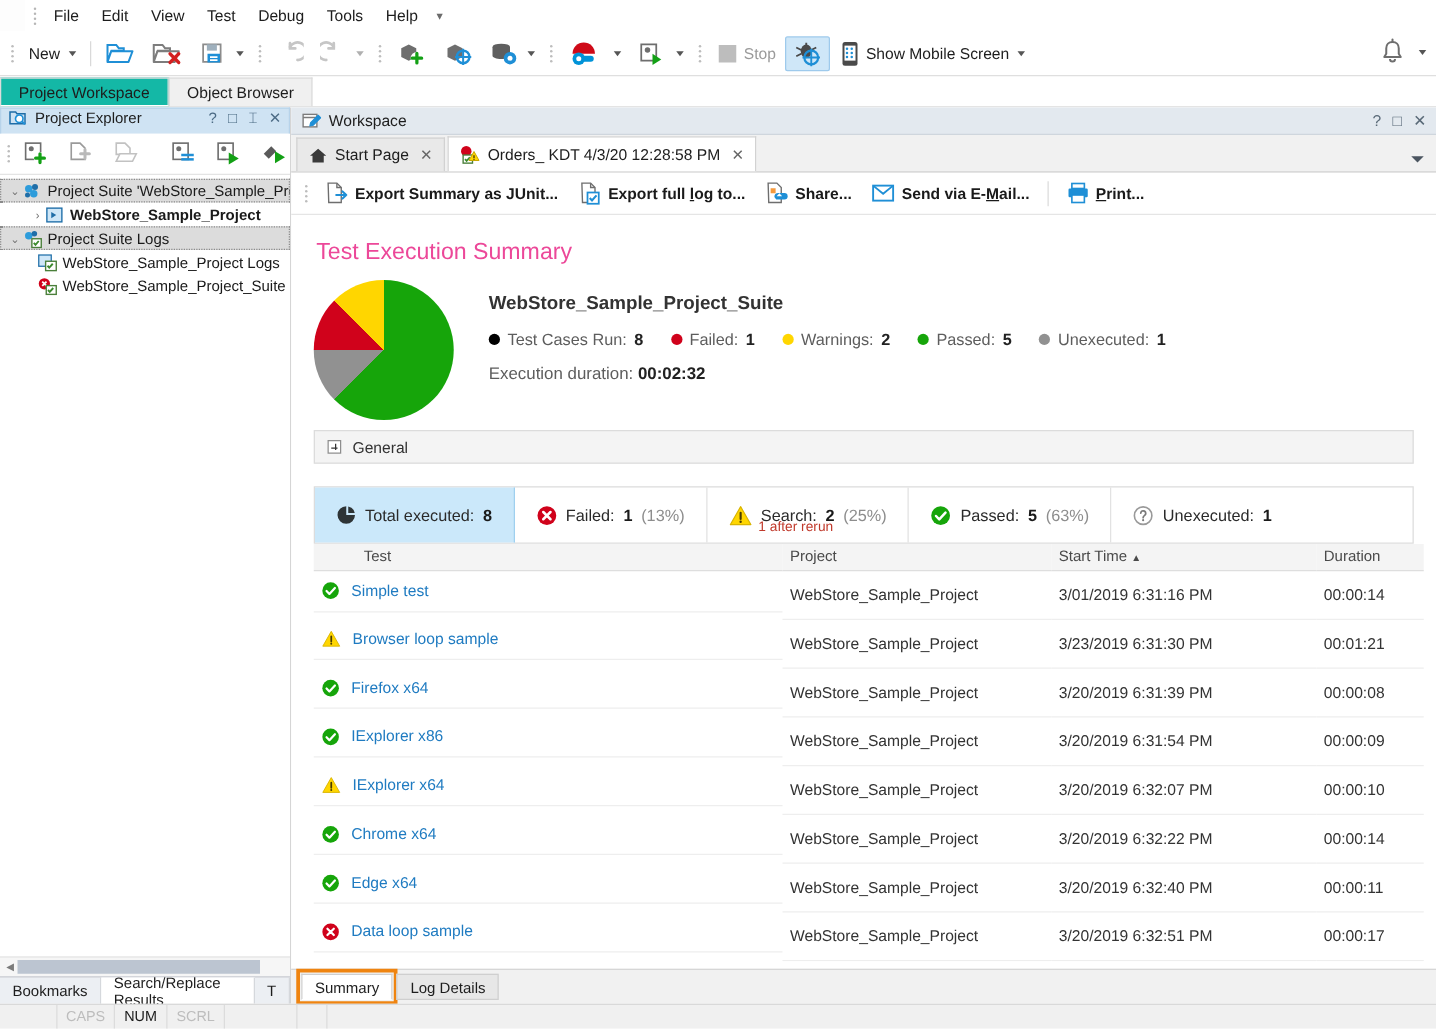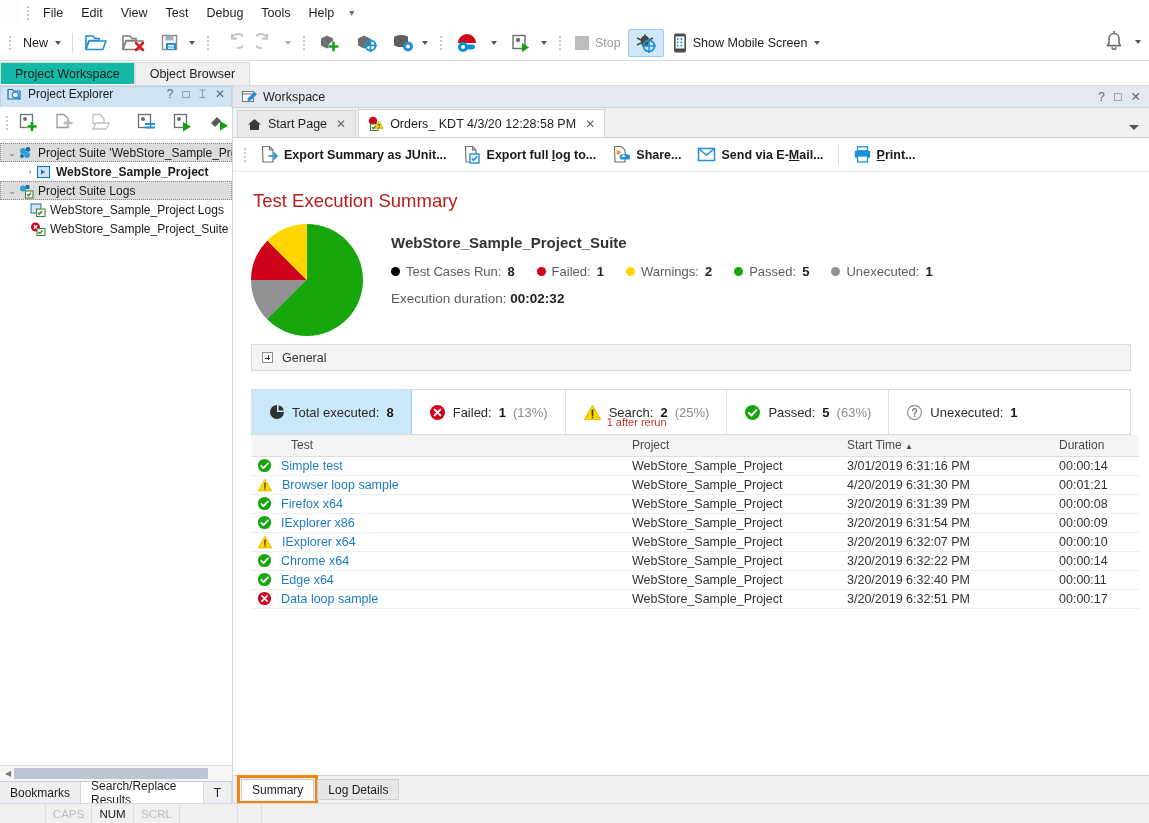--- a/index.html
+++ b/index.html
@@ -102,21 +102,21 @@
   .dtab.active { background:#ffffff; height:28px; }
   .dtab .x { color:#666; font-size:12px; margin-left:3px; cursor:pointer;}
   .doctabs .ovf { position:absolute; right:8px; bottom:5px; }
 
   .exptb { height:34px; background:#ffffff; display:flex; align-items:center; gap:2px; padding-left:6px; border-bottom:1px solid #e5e5e5;font-weight:bold;}
   .exptb .item { display:flex; align-items:center; gap:5px; height:26px; padding:0 6px; font-size:12.5px; cursor:default; border:1px solid transparent;}
   .exptb .sep { width:1px; height:20px; background:#dcdcdc; margin:0 5px;}
   u { text-decoration: underline; }
 
   .content { flex:1; background:#ffffff; overflow:hidden; padding: 0 10px 0 10px; min-height:0;}
-  .h1 { font-size:18.5px; color:#b91c1c; font-weight:normal; margin: 18px 0 0 10px; }
+  .h1 { font-size:18.5px; color:#ec4899; font-weight:normal; margin: 18px 0 0 10px; }
 
   .summary-row { display:flex; align-items:flex-start; margin-top:12px; margin-left:8px; }
   .pie { width:112px; height:112px; border-radius:50%; flex:0 0 112px;}
   .sum-txt { margin-left:28px; padding-top:10px;}
   .suite-name { font-size:15px; font-weight:bold; color:#333; }
   .legend { display:flex; align-items:center; gap:22px; margin-top:13px; font-size:13px; color:#5d5d5d;}
   .legend .li { display:flex; align-items:center; gap:6px; white-space:nowrap;}
   .dot { width:9px;height:9px;border-radius:50%; display:inline-block;}
   .legend b { color:#222; }
   .exec-dur { margin-top:12px; font-size:13.5px; color:#5d5d5d;}
@@ -131,21 +131,21 @@
   .statcards { margin: 18px 8px 0 8px; display:flex; border:1px solid #dcdcdc; border-bottom:1px solid #dcdcdc; height:46px; background:#fff;}
   .card { display:flex; align-items:center; gap:7px; padding:0 17px; border-right:1px solid #e2e2e2; font-size:13px; cursor:default; position:relative;}
   .card.active { background:#cbe8fa; border-right:1px solid #9fd0ef;}
   .card b { color:#1a1a1a;}
   .card .pct { color:#8d8d8d; }
   .card .sub { position:absolute; left:41px; top:26px; font-size:11px; color:#c0392b; white-space:nowrap;}
   .card .lbl { color:#2a2a2a; }
 
   table.grid { width:100%; border-collapse:collapse; margin: 0 8px; width: calc(100% - 16px); table-layout:fixed;}
   table.grid th { background:#f4f4f4; font-weight:normal; font-size:12px; color:#4a4a4a; text-align:left; height:21px; padding: 0 6px; border-bottom:1px solid #dedede;}
-  table.grid td { height:19px; font-size:12.5px; padding: 0 6px; border-bottom:1px solid #eeeeee; color:#333; white-space:nowrap; overflow:hidden;}
+  table.grid td { height:33px; font-size:12.5px; padding: 12px 6px; border-bottom:1px solid #eeeeee; color:#333; white-space:nowrap; overflow:hidden;}
   td.tname a { color:#1f7bc1; text-decoration:none; }
   td.tname { display:flex; align-items:center; gap:9px; padding-left:8px;}
 
   .wrap-scroll { overflow:hidden; }
 
   .bottom-tabs { height:28px; background:#f1f1f1; display:flex; align-items:center; padding-left:8px; gap:3px; border-top:1px solid #d6d6d6;}
   .btb { height:21px; padding:0 10px; display:flex; align-items:center; font-size:12px; background:#e7e7e7; border:1px solid #cfcfcf; cursor:default; color:#1d1d1d;}
   .btb.active { background:#ffffff; border-bottom-color:#ffffff;}
   .hl-box { outline:3px solid #ef8410; outline-offset:1px; }
 
@@ -771,21 +771,21 @@
                   <span>
                       <svg width="16" height="14" viewBox="0 0 19 17">
                         <path d="M9.5 1.3l8.2 14.4H1.3z" fill="#ffd600" stroke="#d9b400" stroke-width="0.9" stroke-linejoin="round"></path>
                         <path d="M9.5 6.2v5" stroke="#4a3c00" stroke-width="1.7" stroke-linecap="round"></path>
                         <circle cx="9.5" cy="13.4" r="0.95" fill="#4a3c00"></circle>
                       </svg>
                     </span>
                   <a href="#">Browser loop sample</a>
                 </td>
                 <td>WebStore_Sample_Project</td>
-                <td>4/20/2019 6:31:30 PM</td>
+                <td>3/23/2019 6:31:30 PM</td>
                 <td>00:01:21</td>
               </tr>
               <tr>
                 <td class="tname">
                   <span>
                       <svg width="15" height="15" viewBox="0 0 17 17">
                         <circle cx="8.5" cy="8.5" r="7.5" fill="#16a50a"></circle>
                         <path d="M4.8 8.8l2.6 2.7 5-5.4" fill="none" stroke="#fff" stroke-width="2" stroke-linecap="round" stroke-linejoin="round"></path>
                       </svg>
                     </span>

